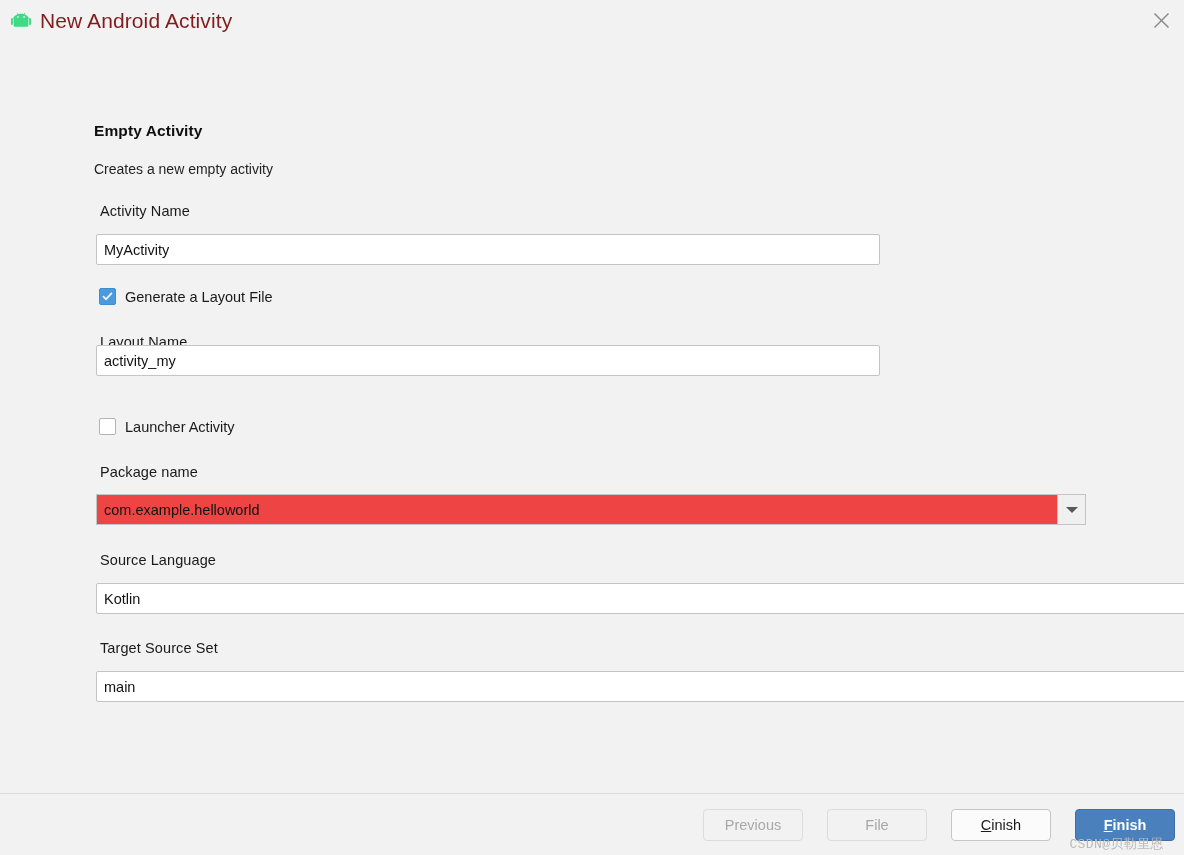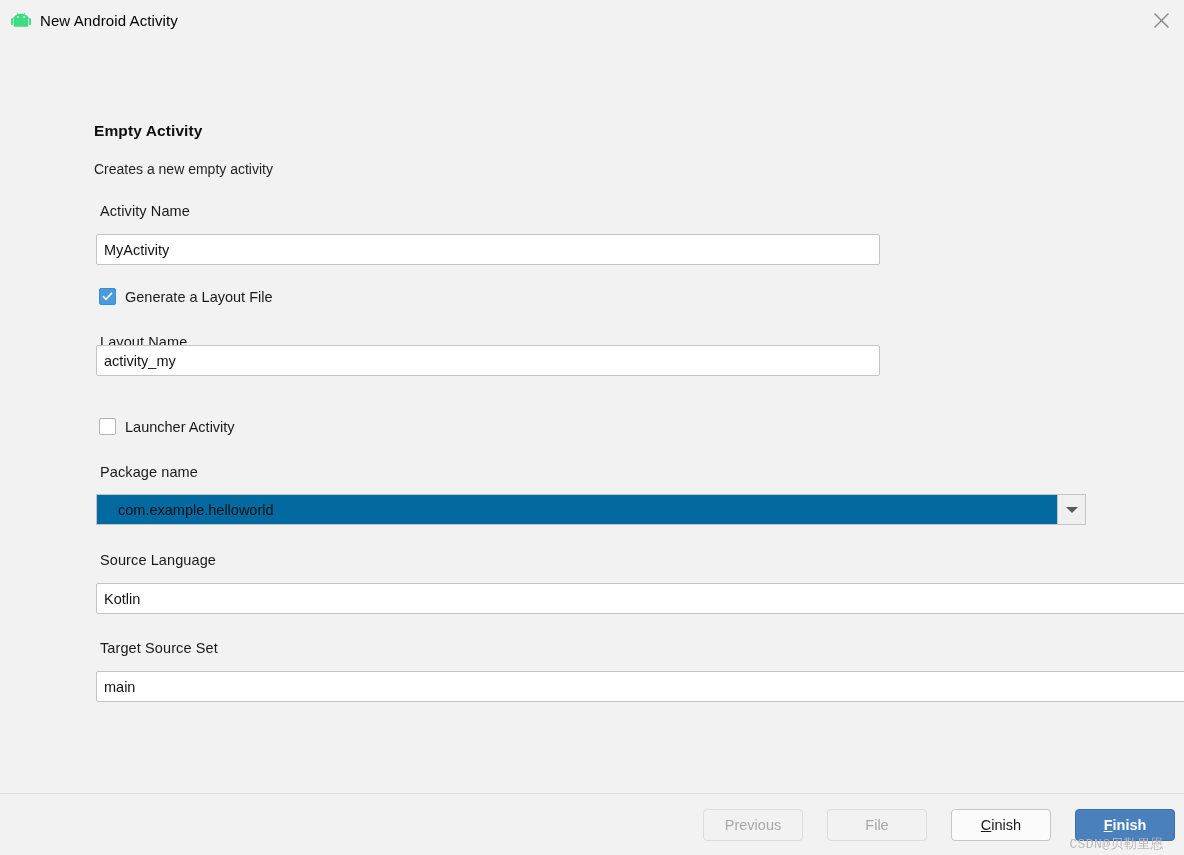--- a/index.html
+++ b/index.html
@@ -38,22 +38,22 @@
   }
   .title-icon {
     width: 22px;
     height: 22px;
     display: flex;
     align-items: center;
     justify-content: center;
     margin-right: 8px;
   }
   .title-text {
-    font-size: 15px;
-    color: #000000;
+    font-size: 21px;
+    color: #7f1d1d;
     letter-spacing: 0.1px;
   }
   .close-btn {
     position: absolute;
     right: 0px;
     top: 0px;
     width: 46px;
     height: 41px;
     display: flex;
     align-items: center;
@@ -118,27 +118,27 @@
     left: 96px;
     width: 990px;
     height: 31px;
     box-sizing: border-box;
     display: flex;
     align-items: stretch;
     cursor: default;
   }
   .combo-split .cs-text {
     flex: 1 1 auto;
-    background: #0369a1;
+    background: #ef4444;
     border: 1px solid #c4c4c4;
     border-right: none;
     box-sizing: border-box;
     display: flex;
     align-items: center;
-    padding-left: 21px;
+    padding-left: 7px;
     font-size: 14.5px;
     color: #121212;
   }
   .combo-split .cs-btn {
     flex: 0 0 29px;
     background: #f0f0f0;
     border: 1px solid #c4c4c4;
     box-sizing: border-box;
     display: flex;
     align-items: center;

